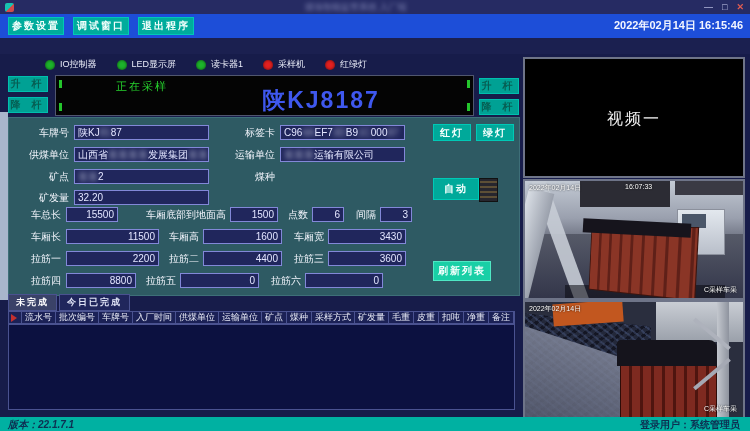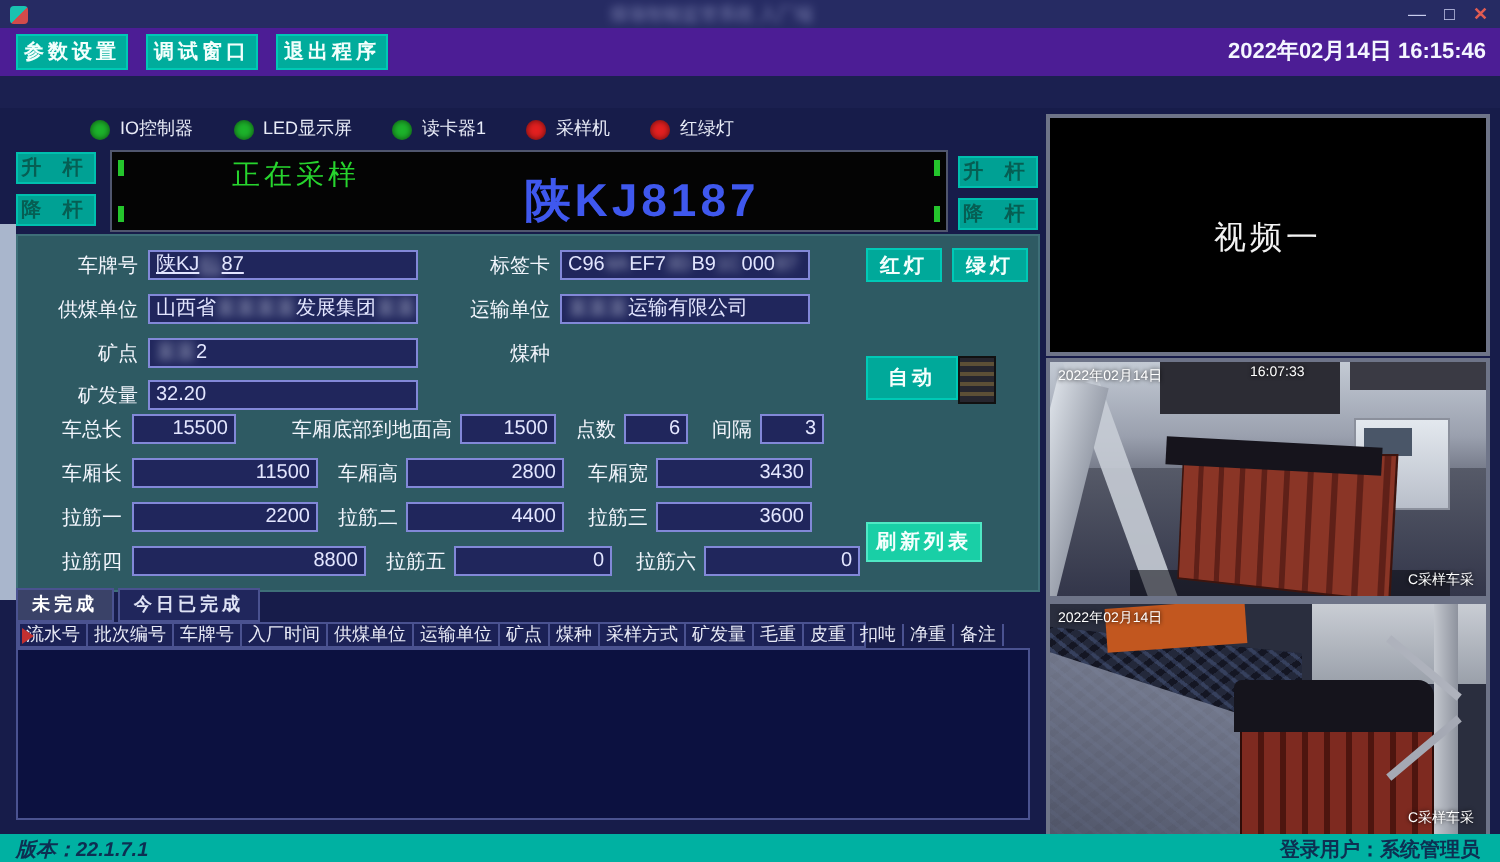--- a/index.html
+++ b/index.html
@@ -6,55 +6,55 @@
   #app{position:relative;width:750px;height:431px;background:#1b2050;font-family:"Liberation Sans",sans-serif;overflow:hidden;color:#eef0fa;}
   
   .titlebar{position:absolute;left:0;top:0;width:750px;height:14px;background:#262b63;border-bottom:1px solid #141842;}
   .app-icon{position:absolute;left:5px;top:3px;width:9px;height:9px;background:linear-gradient(135deg,#19c2b0 50%,#d24b4b 50%);border-radius:2px;}
   .win-title{position:absolute;left:305px;top:1px;font-size:9px;color:#aeb4de;filter:blur(2px);opacity:.65;white-space:nowrap;}
   .win-controls{position:absolute;right:6px;top:1px;display:flex;gap:9px;font-size:9px;line-height:12px;}
   .win-controls span{cursor:default;}
   .wc-min,.wc-max{color:#c9cdee;}
   .wc-close{color:#e05c52;font-weight:bold;}
   
-  .toolbar{position:absolute;left:0;top:14px;width:750px;height:24px;background:#4c1d95;}
+  .toolbar{position:absolute;left:0;top:14px;width:750px;height:24px;background:#1d4ed8;}
   .toolbar .btn-row{position:absolute;left:8px;top:3px;display:flex;gap:9px;}
   .tbtn{min-width:56px;height:18px;background:#00ac9c;color:#f2fffc;border:1px solid #00c9b6;font-size:10px;font-weight:bold;display:flex;align-items:center;justify-content:center;letter-spacing:2px;box-sizing:border-box;}
   .datetime{position:absolute;right:7px;top:4px;font-size:11px;color:#f4f6ff;font-weight:bold;}
   
   .tabstrip{position:absolute;left:0;top:38px;width:750px;height:16px;background:#191e49;border-bottom:1px solid #3a4180;}
   .page-tab{position:absolute;left:8px;top:1px;height:15px;padding:0 8px;background:#3c4466;border:1px solid #5a639a;border-bottom:none;color:#ffffff;font-size:10px;font-weight:bold;letter-spacing:3px;display:flex;align-items:center;}
   
   .main{position:absolute;left:0;top:54px;width:750px;height:363px;background:#171c4a;}
   .led-row{position:absolute;left:12px;top:4px;display:flex;gap:20px;align-items:center;margin-left:33px;}
   .led-item{display:flex;align-items:center;gap:5px;font-size:9px;color:#e9ecf8;}
   .led-dot{width:10px;height:10px;border-radius:50%;box-shadow:0 0 3px rgba(0,0,0,.6) inset;}
   
   .led-panel{position:absolute;left:55px;top:21px;width:419px;height:41px;background:#040404;border:1px solid #50566e;box-sizing:border-box;}
-  .led-status{position:absolute;left:60px;top:3px;font-size:14px;color:#27d42e;letter-spacing:2px;}
+  .led-status{position:absolute;left:60px;top:3px;font-size:11px;color:#27d42e;letter-spacing:2px;}
   .plate{position:absolute;left:150px;top:9px;width:230px;text-align:center;font-size:23px;font-weight:bold;color:#3f58ee;letter-spacing:2px;}
   .gmark{position:absolute;width:3px;height:8px;background:#24c52c;}
   
   .rod{position:absolute;width:40px;height:16px;background:#00a194;border:1px solid #00bfae;color:#065e53;font-size:10px;font-weight:bold;display:flex;align-items:center;justify-content:center;letter-spacing:4px;box-sizing:border-box;}
   
   .left-strip{position:absolute;left:0;top:58px;width:8px;height:188px;background:#a9b6cc;}
   .form-panel{position:absolute;left:8px;top:63px;width:512px;height:179px;background:#2e5a63;border:1px solid #3e6f78;box-sizing:border-box;}
   .fg{position:absolute;height:17px;display:flex;align-items:center;}
   .flabel{font-size:10px;color:#f2f5fc;text-align:right;white-space:nowrap;}
   .field{background:#20265c;border:1px solid #8288d8;height:15px;font-size:10px;color:#e3e6ff;line-height:14px;padding:0 3px;box-sizing:border-box;overflow:hidden;white-space:nowrap;}
   .num{text-align:right;}
   .rd{filter:blur(2.5px);opacity:.8;color:#cdd2e6;}
   .abtn{position:absolute;background:#00a99a;border:1px solid #00c9b6;color:#f4fffd;font-size:10px;font-weight:bold;display:flex;align-items:center;justify-content:center;letter-spacing:2px;box-sizing:border-box;}
   .abtn.bright{background:#19cfa6;border-color:#4fe8c4;}
   .auto-box{position:absolute;background:#26262e;border:1px solid #111;background-image:repeating-linear-gradient(0deg,#26262e 0 3px,#5c4f36 3px 5px);}
   
   .btabs{position:absolute;left:8px;top:240px;display:flex;gap:2px;}
   .btab{height:15px;padding:0 7px;font-size:9px;font-weight:bold;color:#dfe3f5;background:#20265c;border:1px solid #4a5290;display:flex;align-items:center;letter-spacing:2px;}
   .btab.active{background:#3a4268;color:#ffffff;}
-  .thead{position:absolute;left:8px;top:257px;width:425px;height:13px;background:#1b2156;border:1px solid #4a5290;display:flex;box-sizing:border-box;}
+  .thead{position:absolute;left:8px;top:257px;width:507px;height:13px;background:#1b2156;border:1px solid #4a5290;display:flex;box-sizing:border-box;}
   .th{border-right:1px solid #4a5290;padding:0 3px;color:#e8eaf6;font-size:9px;line-height:11px;white-space:nowrap;}
   .th-marker{width:12px;position:relative;border-right:1px solid #4a5290;}
   .tri{position:absolute;left:2px;top:2px;width:0;height:0;border-top:4px solid transparent;border-bottom:4px solid transparent;border-left:6px solid #c23030;}
   .tbody{position:absolute;left:8px;top:270px;width:507px;height:86px;background:#0c1140;border:1px solid #4a5290;box-sizing:border-box;}
   
   .video{position:absolute;left:523px;width:222px;box-sizing:border-box;border:2px solid #6e7488;}
   .v1{top:3px;height:121px;background:#000;}
   .v1-label{position:absolute;left:0;top:50px;width:100%;text-align:center;color:#f2f2f2;font-size:16px;letter-spacing:2px;}
   .v2{top:125px;height:121px;overflow:hidden;background:#5a5e6e;}
   .v3{top:246px;height:119px;overflow:hidden;background:#2a2e3e;}
@@ -152,21 +152,21 @@
 
     <div class="rod" style="left:479px;top:24px;">升 杆</div>
     <div class="rod" style="left:479px;top:45px;">降 杆</div>
 
     <div class="left-strip"></div>
 
     <div class="form-panel">
 
       <div class="fg" style="left:2px;top:6px;">
         <span class="flabel" style="width:58px;">车牌号</span>
-        <div class="field" style="width:135px;margin-left:5px;text-decoration:underline;">
+        <div class="field" style="width:135px;margin-left:5px;">
           <span>陕KJ</span><span class="rd">81</span><span>87</span>
         </div>
       </div>
       <div class="fg" style="left:226px;top:6px;">
         <span class="flabel" style="width:40px;">标签卡</span>
         <div class="field" style="width:125px;margin-left:5px;">
           <span>C96</span><span class="rd">4A</span><span>EF7</span><span class="rd">3D</span><span>B9</span><span class="rd">1C</span><span>000</span><span class="rd">87</span>
         </div>
       </div>
       <div class="abtn" style="left:424px;top:6px;width:38px;height:17px;">红灯</div>
@@ -210,37 +210,37 @@
         <span class="flabel" style="width:24px;margin-left:6px;">点数</span>
         <div class="field num" style="width:32px;margin-left:4px;">6</div>
         <span class="flabel" style="width:24px;margin-left:8px;">间隔</span>
         <div class="field num" style="width:32px;margin-left:4px;">3</div>
       </div>
 
       <div class="fg" style="left:2px;top:110px;">
         <span class="flabel" style="width:50px;">车厢长</span>
         <div class="field num" style="width:93px;margin-left:5px;">11500</div>
         <span class="flabel" style="width:34px;margin-left:6px;">车厢高</span>
-        <div class="field num" style="width:79px;margin-left:4px;">2800</div>
+        <div class="field num" style="width:79px;margin-left:4px;">1600</div>
         <span class="flabel" style="width:34px;margin-left:8px;">车厢宽</span>
         <div class="field num" style="width:78px;margin-left:4px;">3430</div>
       </div>
 
       <div class="fg" style="left:2px;top:132px;">
         <span class="flabel" style="width:50px;">拉筋一</span>
         <div class="field num" style="width:93px;margin-left:5px;">2200</div>
         <span class="flabel" style="width:34px;margin-left:6px;">拉筋二</span>
         <div class="field num" style="width:79px;margin-left:4px;">4400</div>
         <span class="flabel" style="width:34px;margin-left:8px;">拉筋三</span>
         <div class="field num" style="width:78px;margin-left:4px;">3600</div>
       </div>
 
       <div class="fg" style="left:2px;top:154px;">
         <span class="flabel" style="width:50px;">拉筋四</span>
-        <div class="field num" style="width:117px;margin-left:5px;">8800</div>
+        <div class="field num" style="width:70px;margin-left:5px;">8800</div>
         <span class="flabel" style="width:34px;margin-left:6px;">拉筋五</span>
         <div class="field num" style="width:79px;margin-left:4px;">0</div>
         <span class="flabel" style="width:34px;margin-left:8px;">拉筋六</span>
         <div class="field num" style="width:78px;margin-left:4px;">0</div>
       </div>
 
       <div class="abtn bright" style="left:424px;top:143px;width:58px;height:20px;">刷新列表</div>
     </div>
 
     <div class="btabs">

